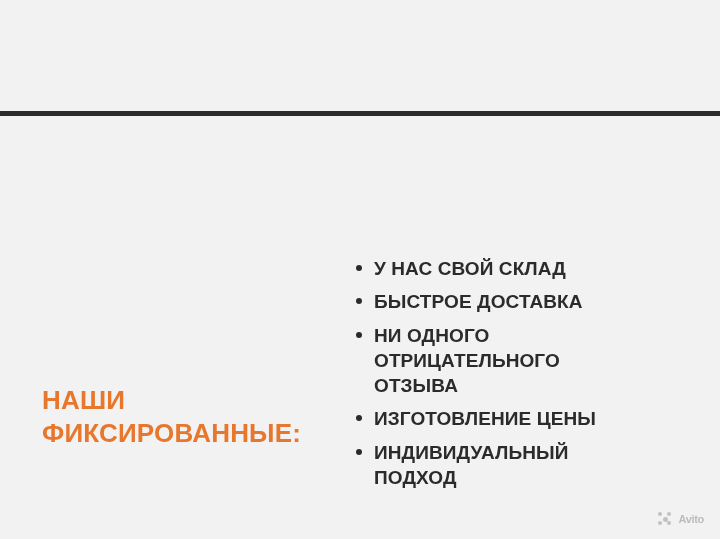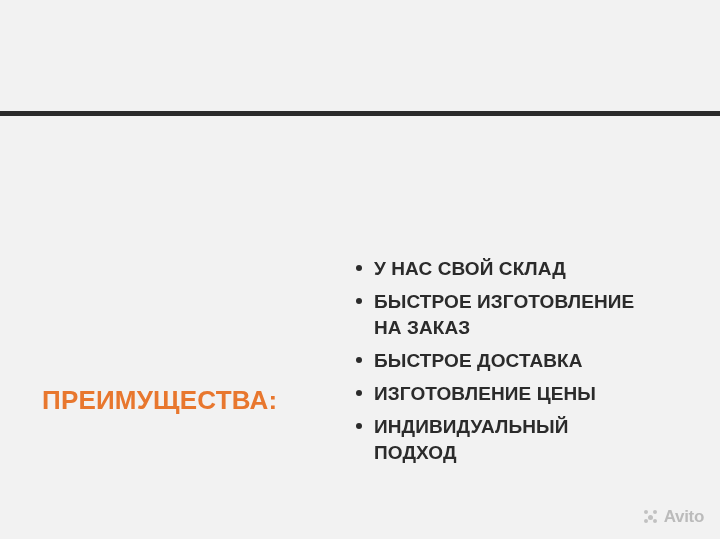--- a/index.html
+++ b/index.html
@@ -113,52 +113,54 @@
     border-radius: 50%;
     background: #9a9a9a;
   }
   .watermark .wm-dots i:nth-child(1) { left: 1px;  top: 1px; }
   .watermark .wm-dots i:nth-child(2) { left: 10px; top: 1px; }
   .watermark .wm-dots i:nth-child(3) { left: 1px;  top: 10px; }
   .watermark .wm-dots i:nth-child(4) { left: 10px; top: 10px; }
   .watermark .wm-dots i:nth-child(5) { left: 5.5px; top: 5.5px; width: 5px; height: 5px; }
   .watermark .wm-text {
     color: #8f8f8f;
-    font-size: 17px;
+    font-size: 11px;
     font-weight: bold;
     letter-spacing: -0.3px;
   }
 </style>
 </head>
 <body>
 
 <div class="slide">
 
   <div class="top-band"></div>
   <div class="divider"></div>
 
   <div class="body-area">
 
     <div class="heading">
-      <span class="line">ПРЕИМУЩЕСТВА:</span>
+      <span class="line">НАШИ</span>
+      <span class="line">ФИКСИРОВАННЫЕ:</span>
     </div>
 
     <ul class="bullets">
       <li>
         <span class="dot"></span>
         <span class="txt">У НАС СВОЙ СКЛАД</span>
       </li>
       <li>
         <span class="dot"></span>
-        <span class="txt">БЫСТРОЕ ИЗГОТОВЛЕНИЕ
-НА ЗАКАЗ</span>
+        <span class="txt">БЫСТРОЕ ДОСТАВКА</span>
       </li>
       <li>
         <span class="dot"></span>
-        <span class="txt">БЫСТРОЕ ДОСТАВКА</span>
+        <span class="txt">НИ ОДНОГО
+ОТРИЦАТЕЛЬНОГО
+ОТЗЫВА</span>
       </li>
       <li>
         <span class="dot"></span>
         <span class="txt">ИЗГОТОВЛЕНИЕ ЦЕНЫ</span>
       </li>
       <li>
         <span class="dot"></span>
         <span class="txt">ИНДИВИДУАЛЬНЫЙ
 ПОДХОД</span>
       </li>

